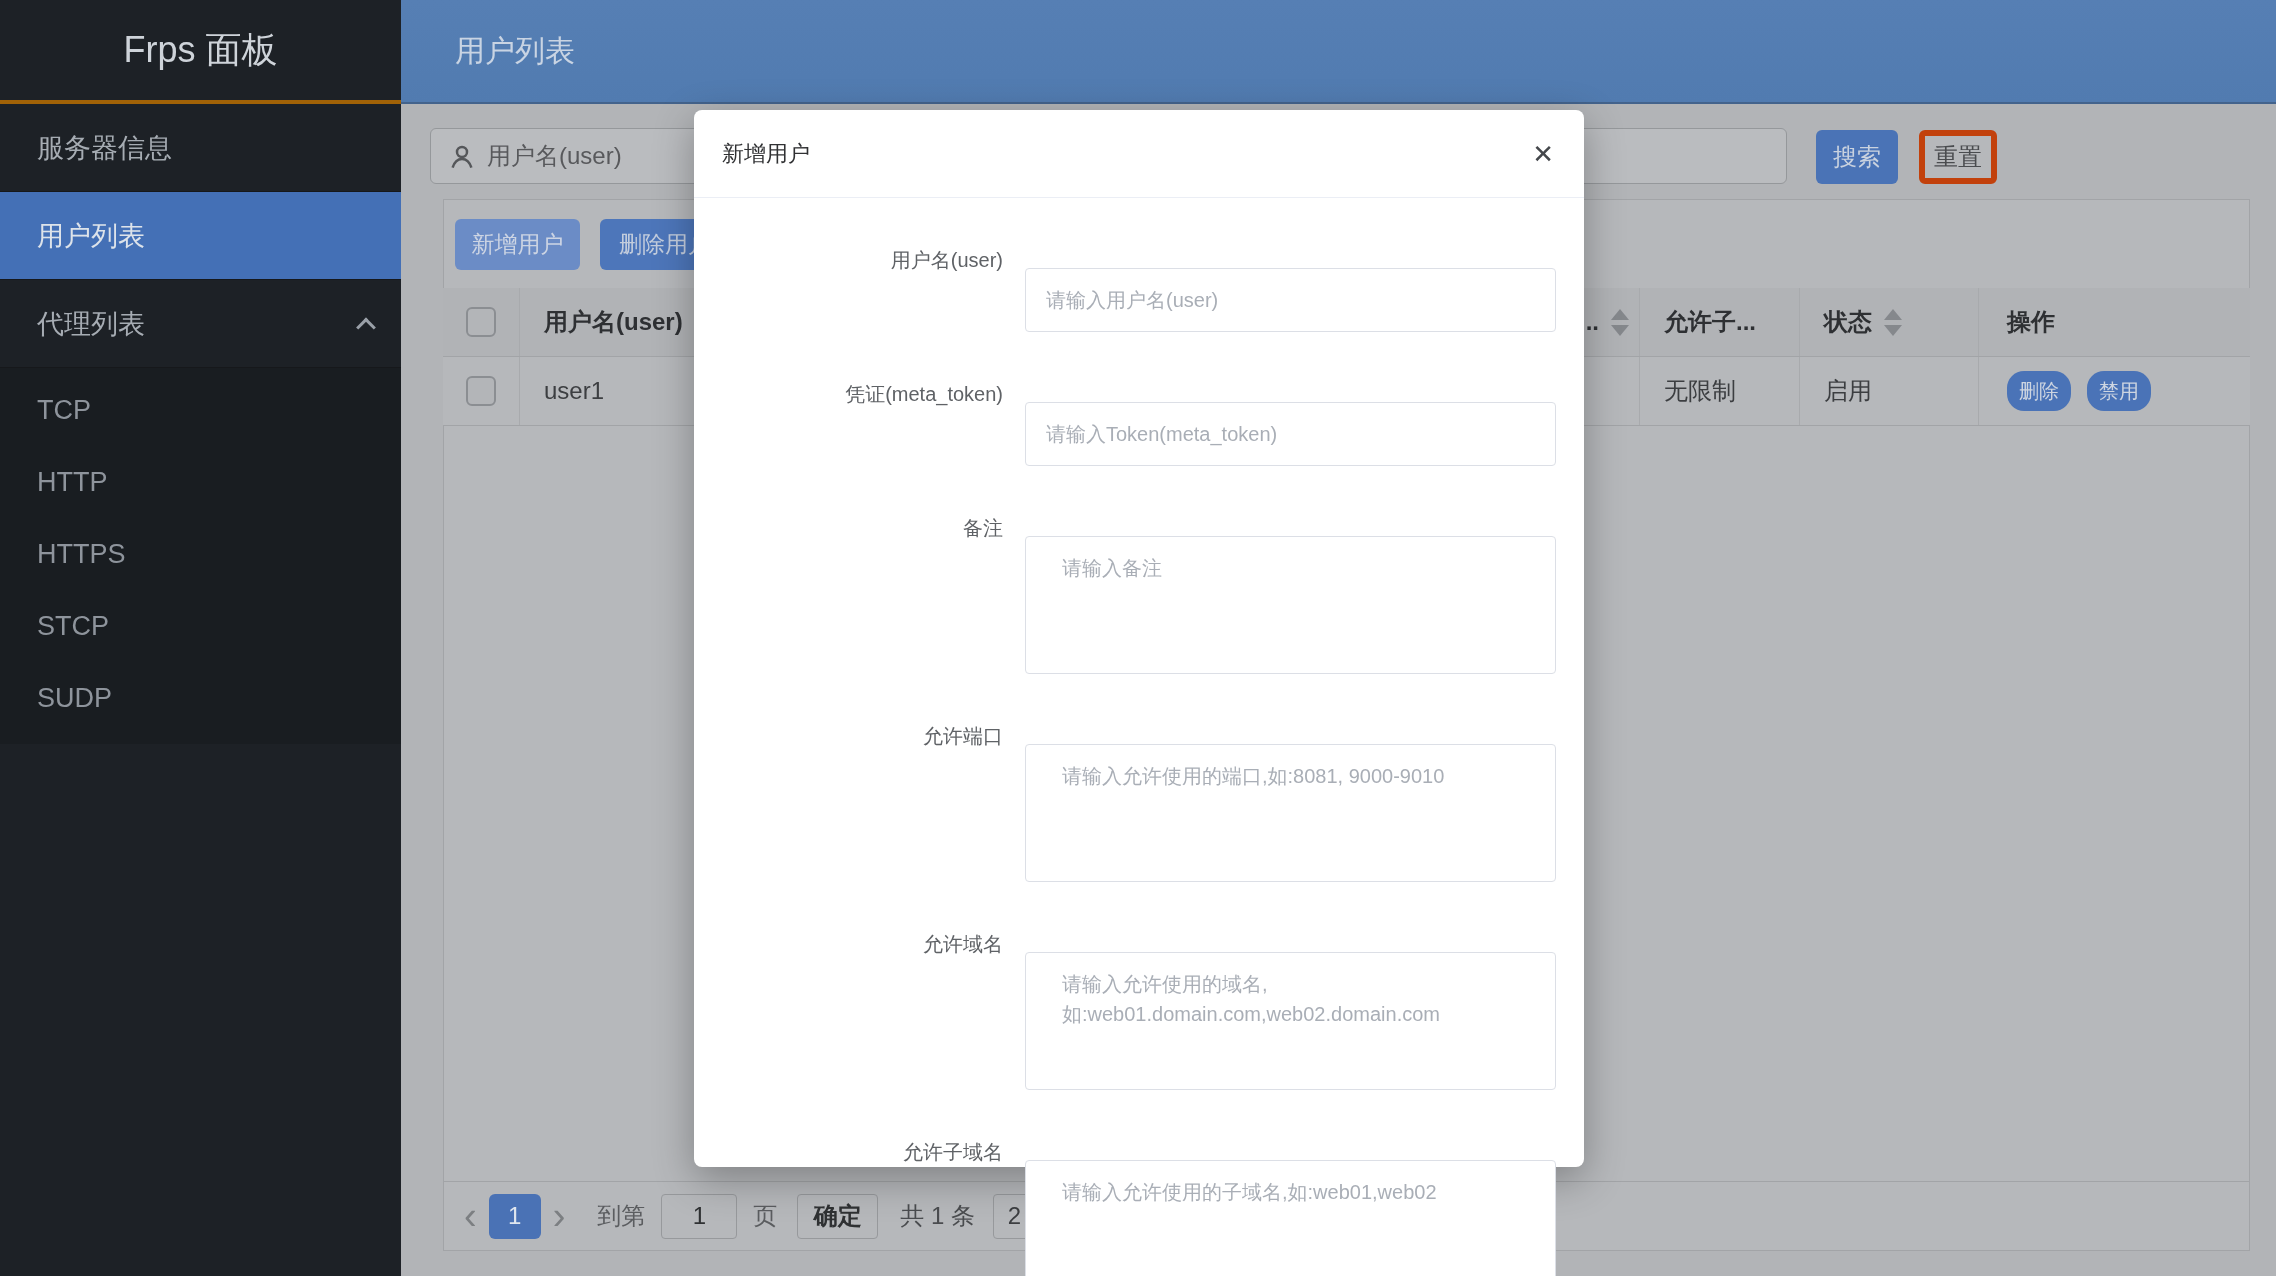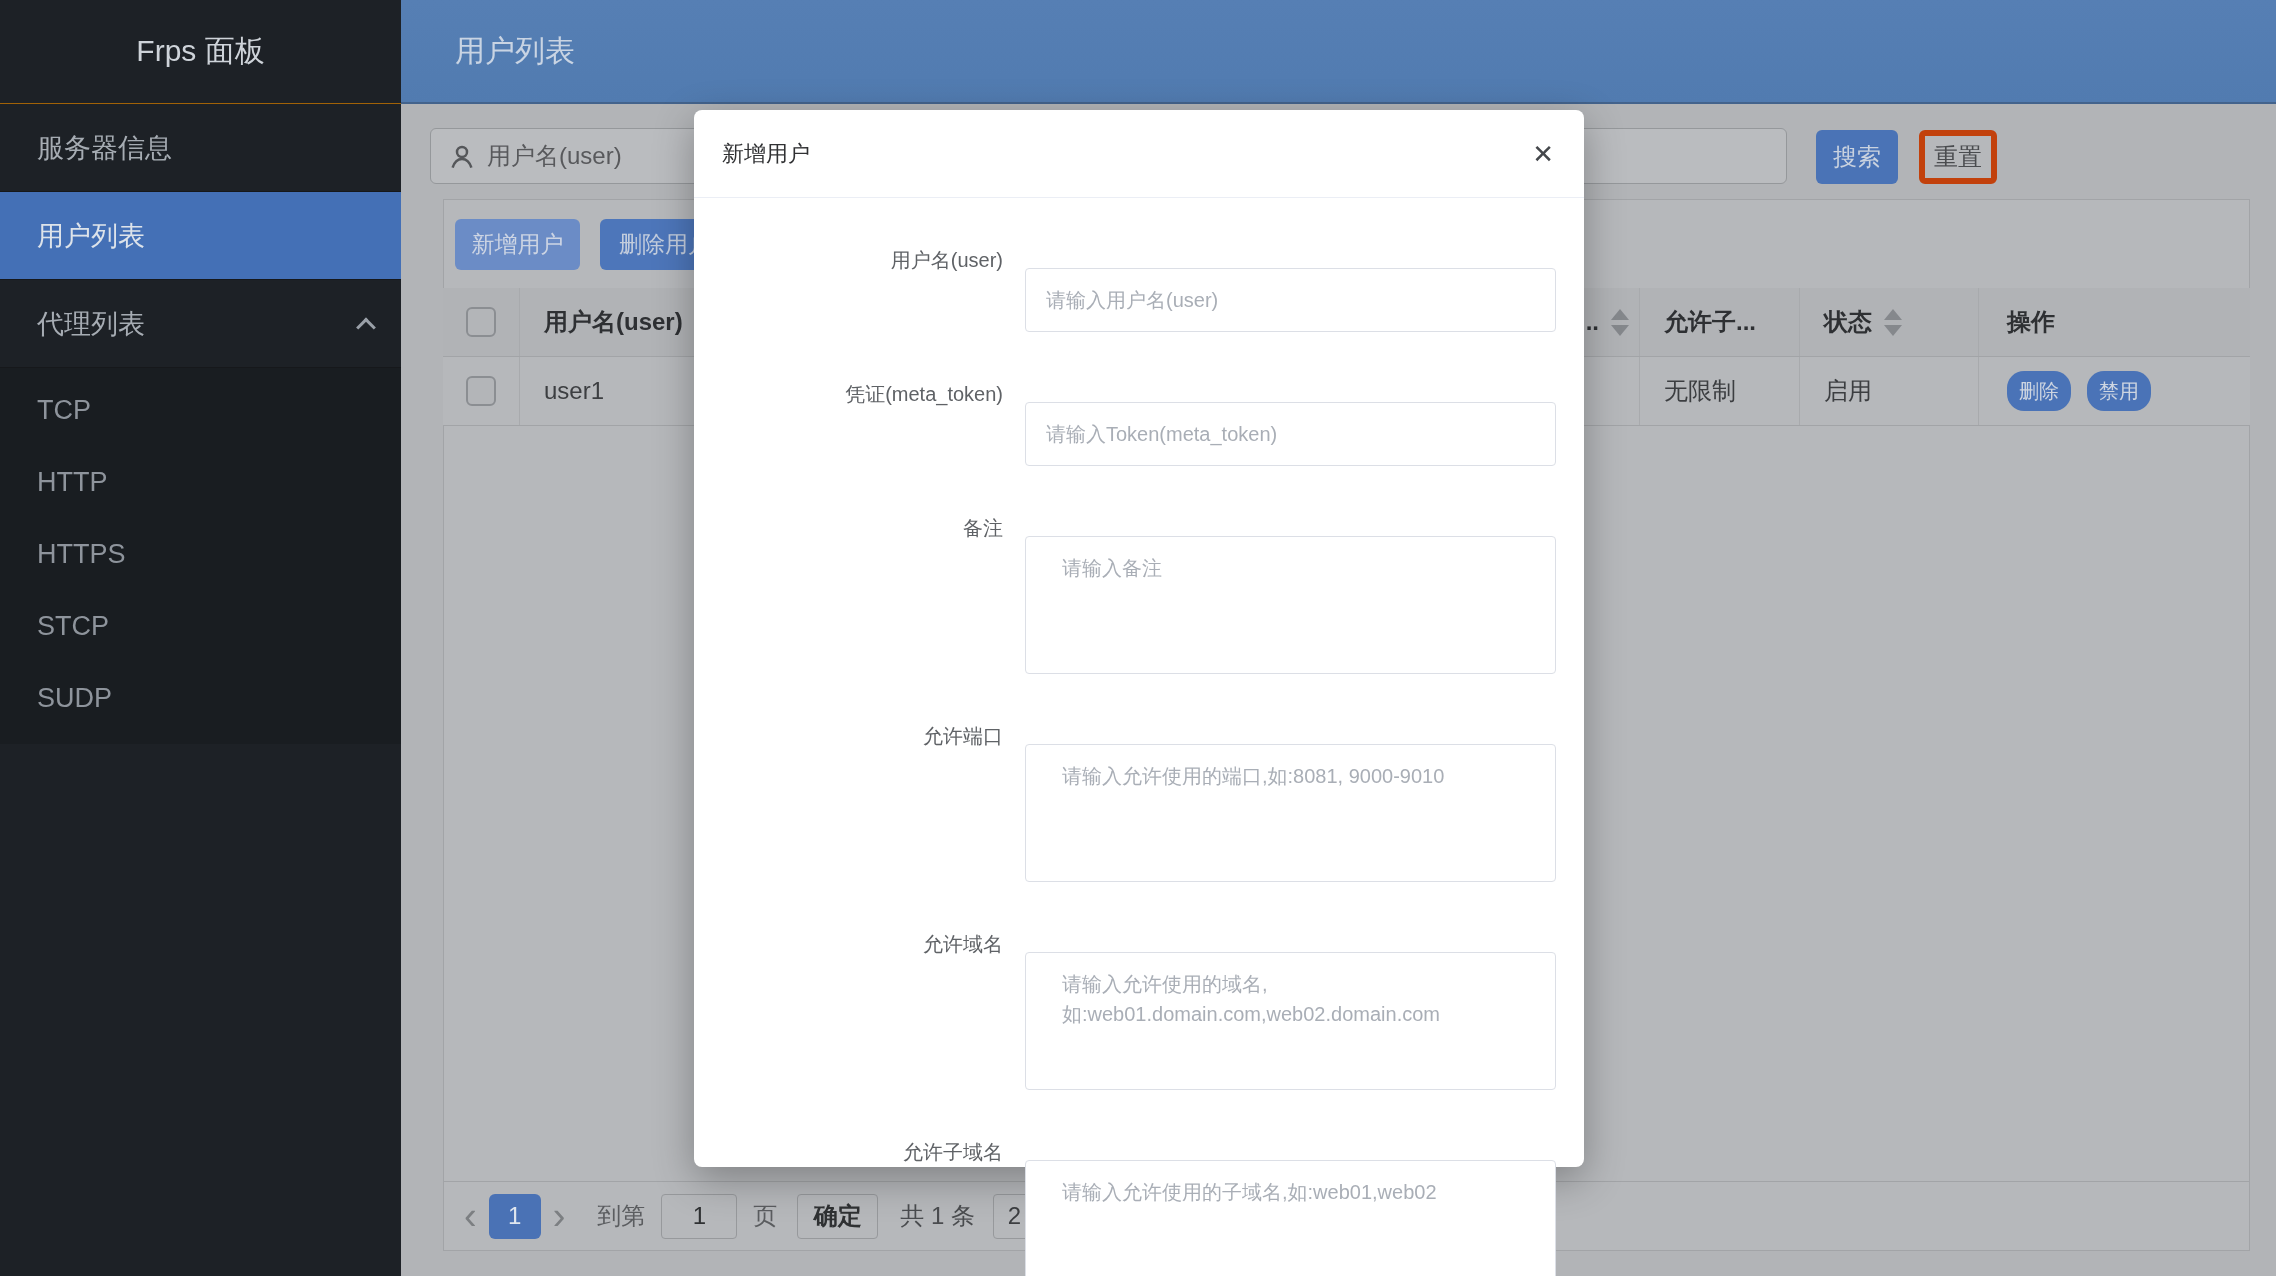--- a/index.html
+++ b/index.html
@@ -2,21 +2,21 @@
 <html><head>
 <meta charset="utf-8">
 <style>
   * { margin:0; padding:0; box-sizing:border-box; font-family:"Liberation Sans","DejaVu Sans",sans-serif; }
   html,body { background:#85878a; }
   #screen { position:relative; width:2276px; height:1276px; overflow:hidden; background:#b2b4b7; }
 
   
   .sidebar { position:absolute; left:0; top:0; width:401px; height:1276px; background:#1d2126; z-index:2; }
   .sb-title { height:104px; display:flex; align-items:center; justify-content:center;
-              color:#ced3d9; font-size:30px; border-bottom:1px solid #a16207; }
+              color:#ced3d9; font-size:36px; border-bottom:4px solid #a16207; }
   .sb-item { position:relative; height:88px; display:flex; align-items:center; padding-left:37px;
              color:#a6acb3; font-size:27px; cursor:pointer; border-bottom:1px solid #16181b; }
   .sb-item.active { background:#4470b6; color:#dde3ea; }
   .chev-up { position:absolute; right:28px; top:50%; width:14px; height:14px;
              border-top:3px solid #9aa0a8; border-right:3px solid #9aa0a8;
              transform:translateY(-25%) rotate(-45deg); }
   .sb-sub { background:#191d21; padding:6px 0 10px 0; }
   .sb-sub-item { height:72px; display:flex; align-items:center; padding-left:37px;
                  color:#8e949c; font-size:27px; cursor:pointer; }
   .sb-footer { position:absolute; bottom:0; left:0; width:100%; height:58px; display:flex;

